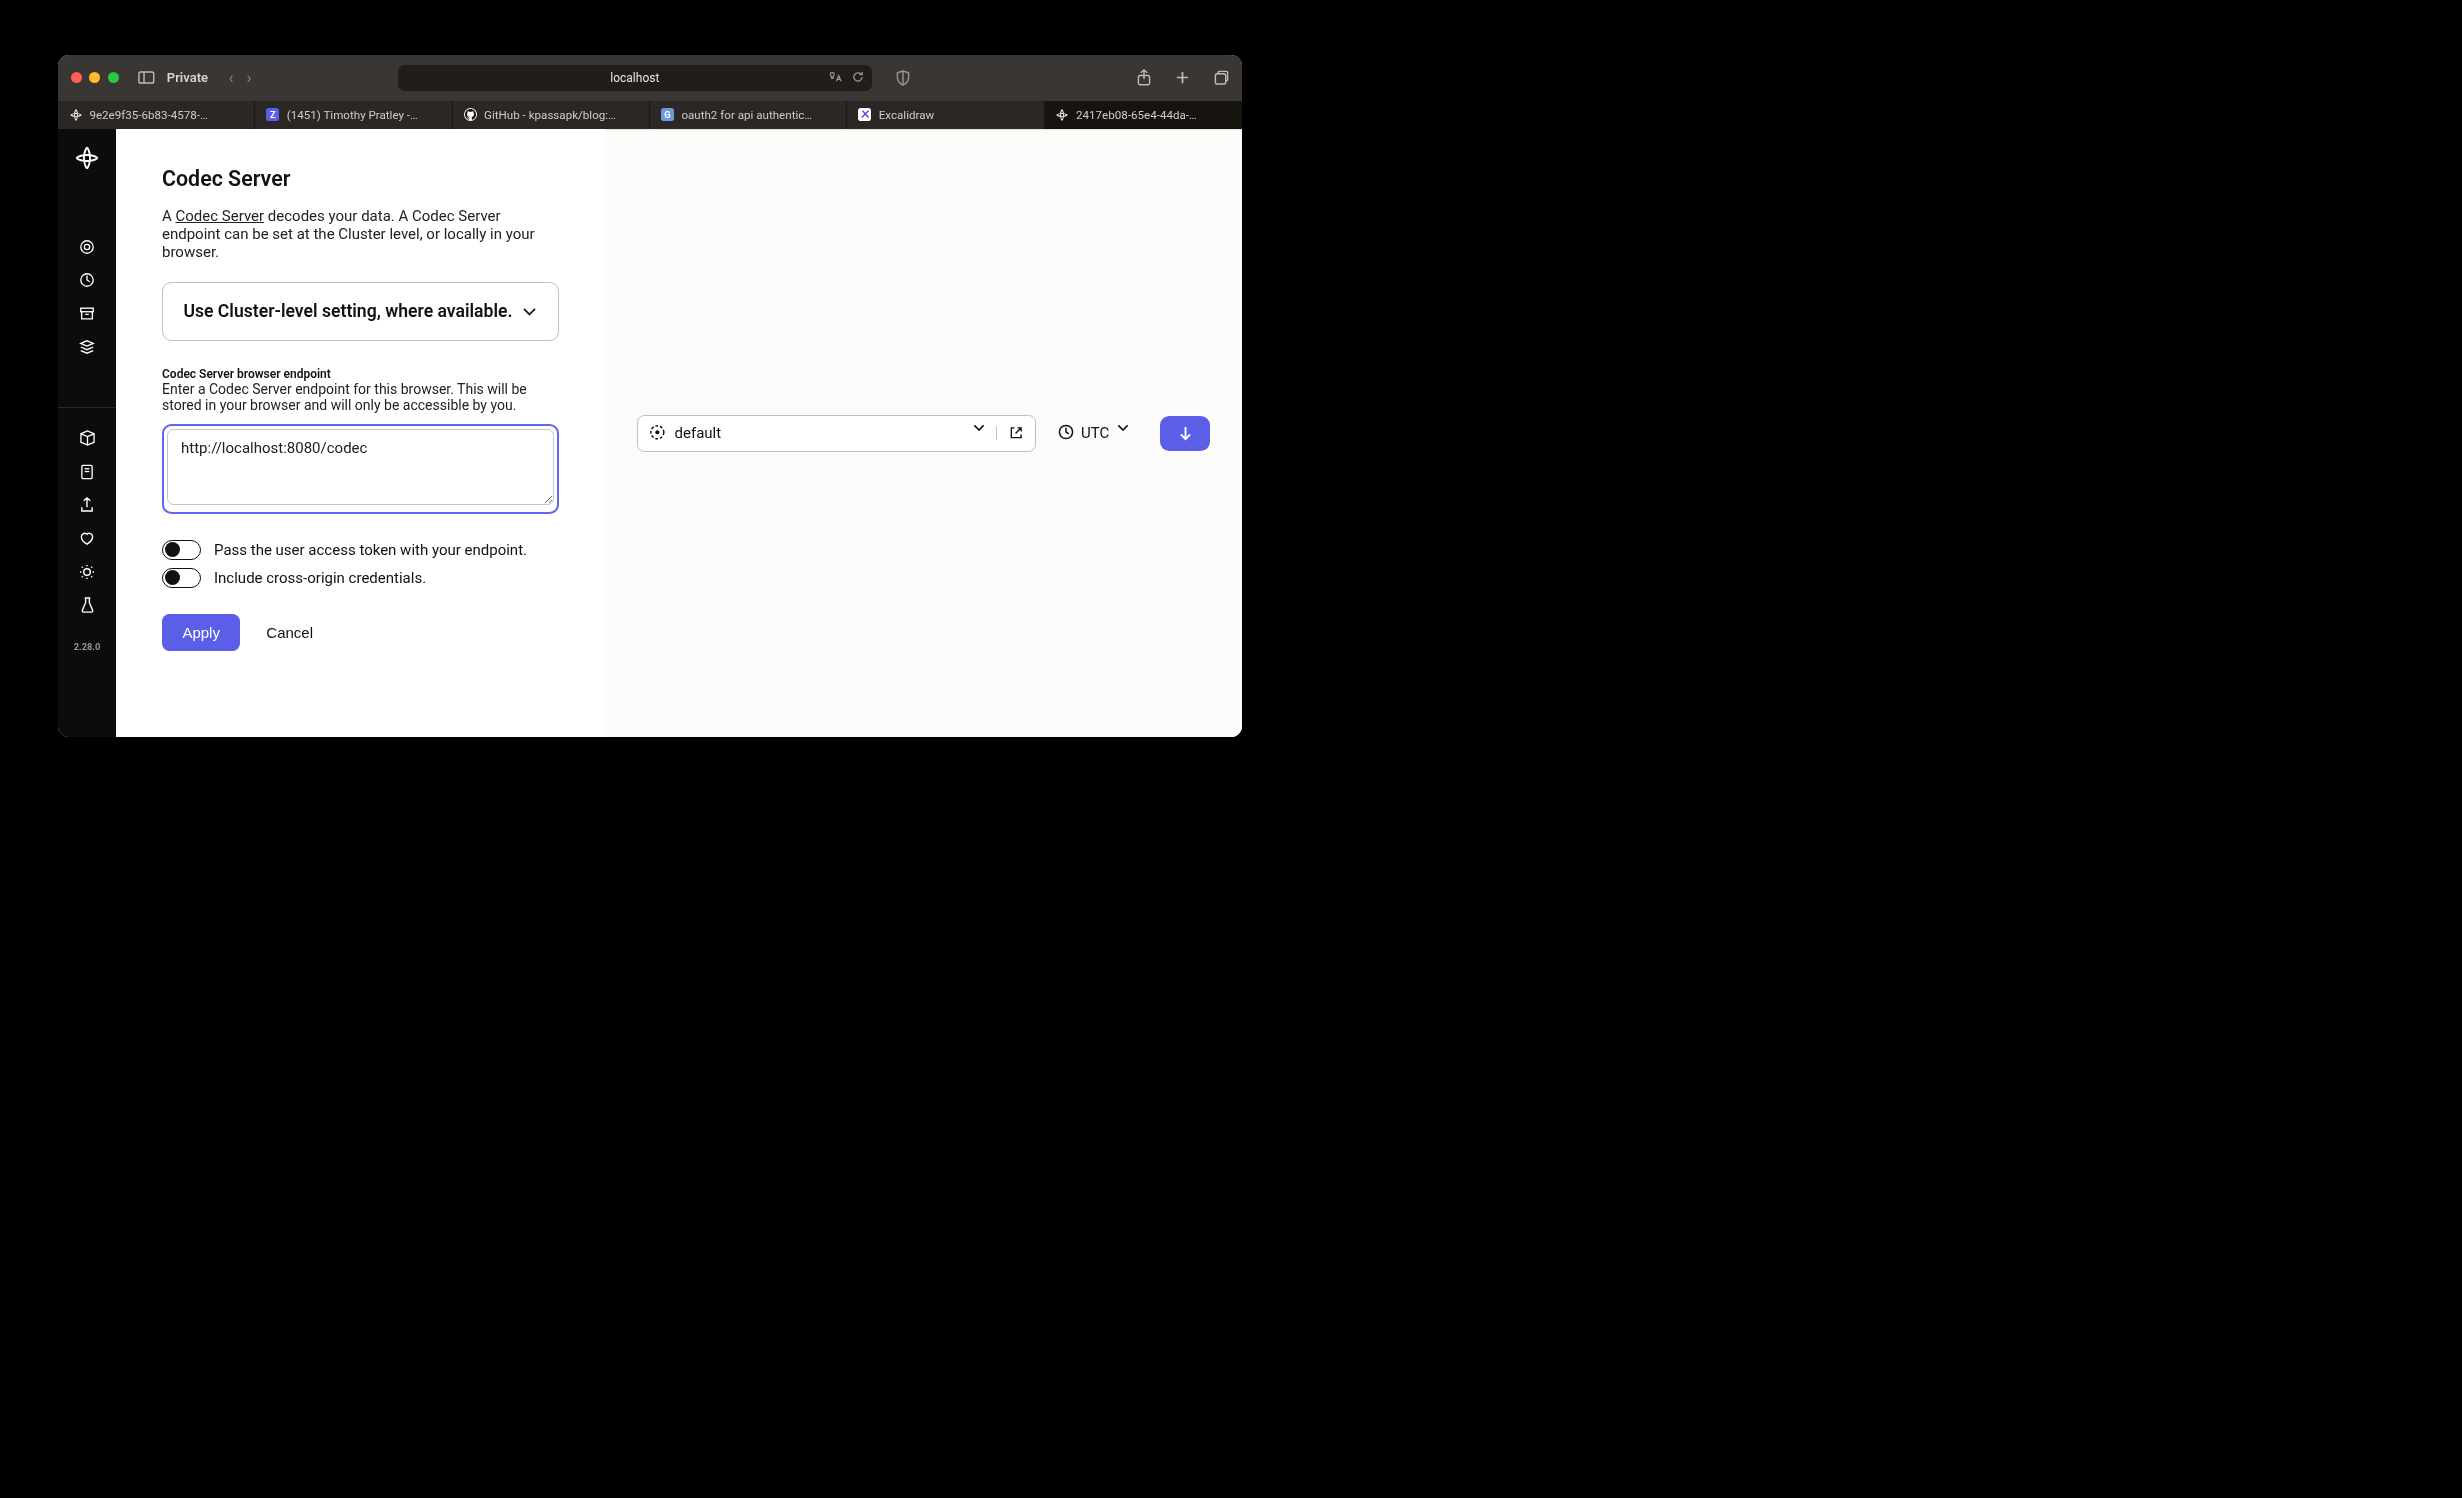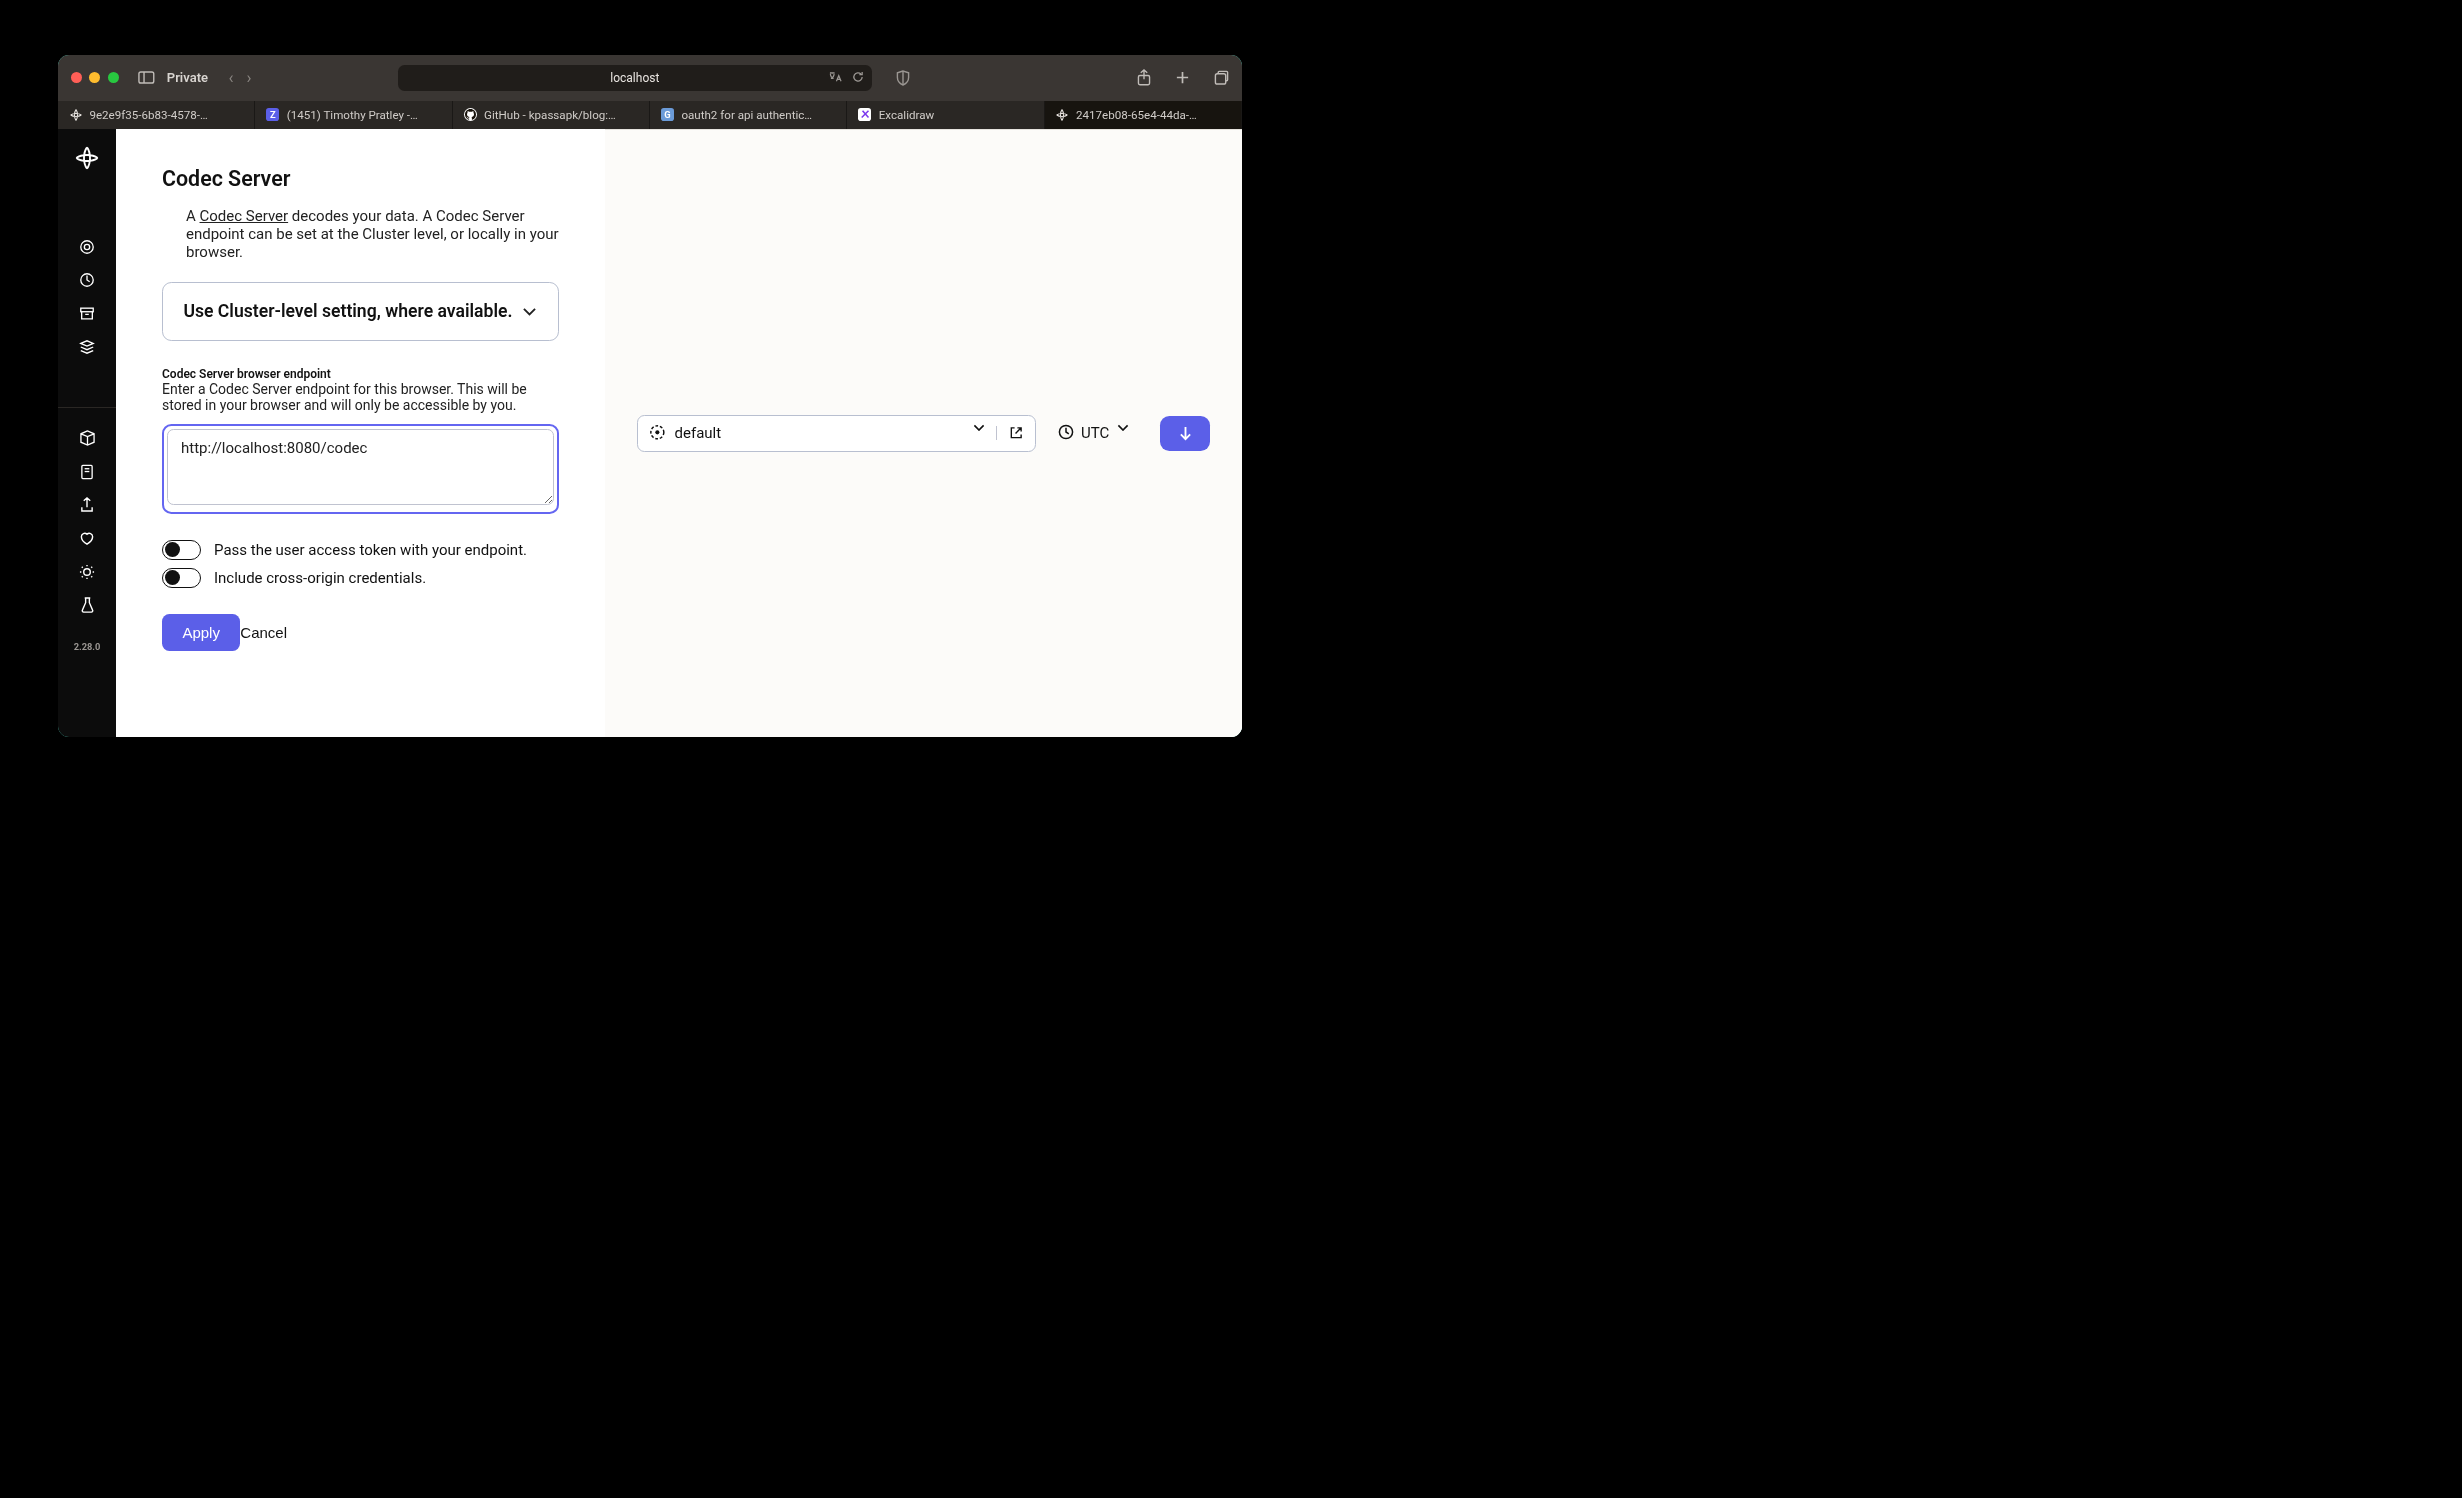--- a/index.html
+++ b/index.html
@@ -124,21 +124,20 @@
     .page-title {
       font-size: 21.4px;
       font-weight: 600;
       color: #111;
       margin-bottom: 16.7px;
     }
     .intro {
       font-size: 15px;
       color: #222;
       margin-bottom: 20.4px;
-      margin-left: 24px;
     }
     .intro a { color: #222; text-decoration: underline; }
 
     .dropdown {
       border: 1.4px solid #b8bfd0;
       border-radius: 9.3px;
       padding: 18.6px 20.4px;
       display: flex;
       justify-content: space-between;
       align-items: center;
@@ -183,21 +182,21 @@
     }
     .toggle .knob {
       width: 15px; height: 15px;
       background: #111;
       border-radius: 50%;
       position: absolute;
       top: 1.4px; left: 1.9px;
     }
     .toggle-label { font-size: 15px; color: #111; }
 
-    .actions { display: flex; margin-top: 26px; align-items: center; }
+    .actions { display: flex; gap: 26px; margin-top: 26px; align-items: center; }
     .btn-apply {
       background: #5b5fe8;
       color: #fff;
       border: none;
       border-radius: 7.4px;
       padding: 10.2px 20.4px;
       font-size: 15px;
       font-weight: 500;
       cursor: pointer;
     }

